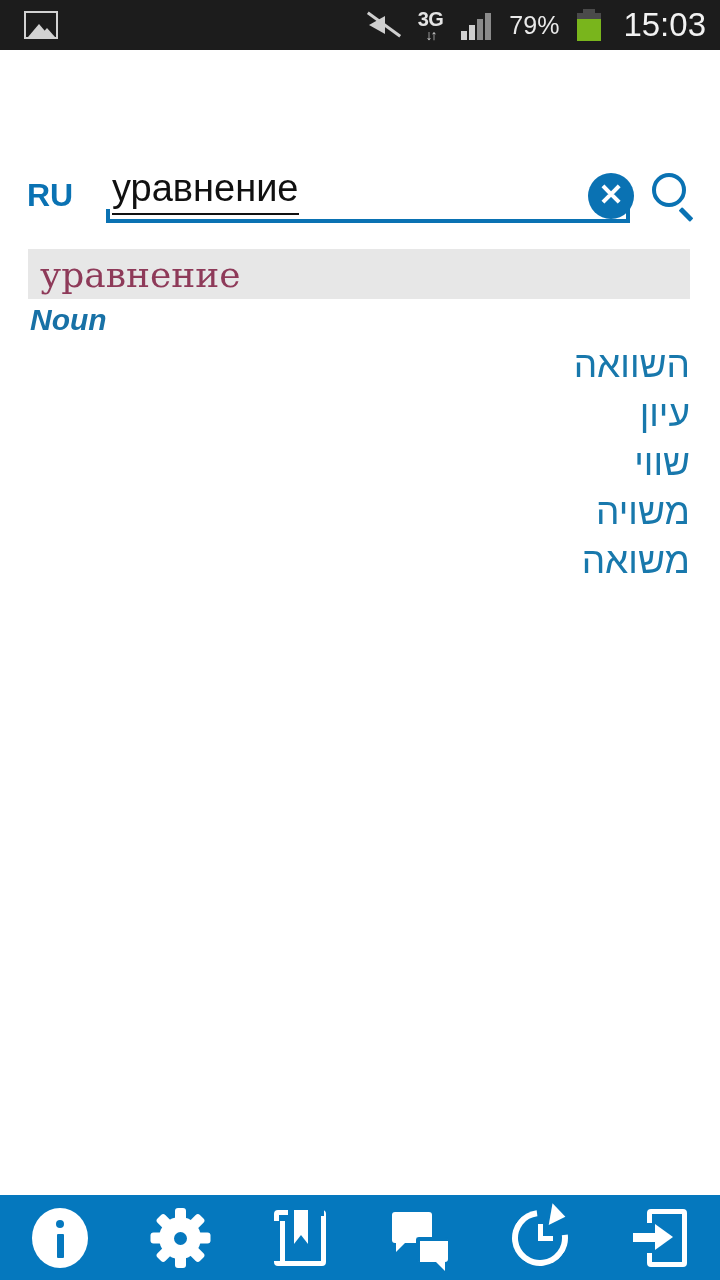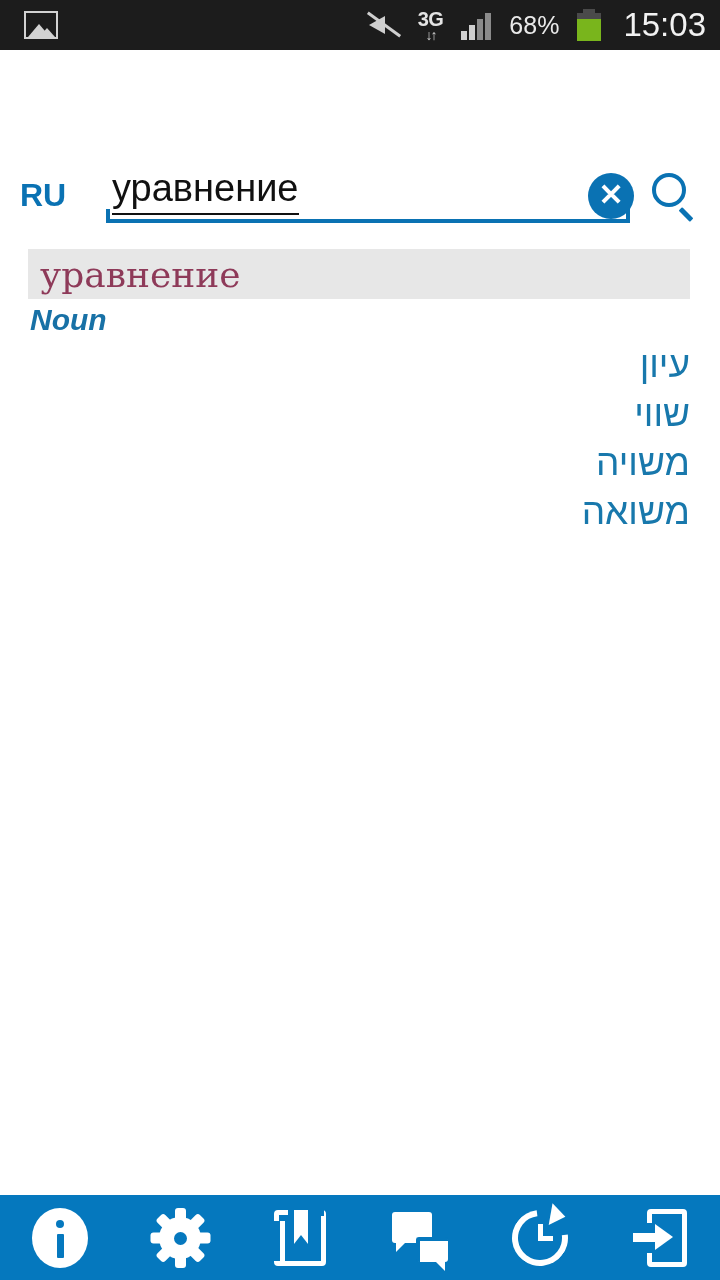--- a/index.html
+++ b/index.html
@@ -78,21 +78,21 @@
   }
   .floppy .ln{ position:absolute; left:4px; width:22px; height:4px; background:#fff; }
   .floppy .ln1{ top:5px; } .floppy .ln2{ top:13px; }
 
   
   .searchrow{
     position:absolute; top:150px; left:0; width:720px; height:90px; background:#fff;
     display:flex; align-items:center;
   }
   .lang-tag{
-    color:#0a72b3; font-size:32px; font-weight:bold; padding-left:20px; width:96px;
+    color:#0a72b3; font-size:32px; font-weight:bold; padding-left:27px; width:96px;
   }
   .inputwrap{ position:relative; width:532px; height:72px; }
   .query-text{
     position:absolute; left:16px; top:8px; font-size:38px; color:#111;
     border-bottom:2.5px solid #111; padding-bottom:2px; line-height:1.15;
   }
   .edit-underline{
     position:absolute; left:10px; bottom:8px; width:524px; height:4px; background:#0a72b3;
   }
   .edit-underline:before, .edit-underline:after{
@@ -213,21 +213,21 @@
       <div class="net-ic">
         <span class="g3">3G</span>
         <span class="arrows">↓↑</span>
       </div>
       <div class="sig-ic">
         <i class="on"></i>
           <i class="on"></i>
           <i></i>
           <i></i>
       </div>
-      <div class="batt-pct">68%</div>
+      <div class="batt-pct">79%</div>
       <div class="batt">
         <span class="cap"></span>
           <span class="body"></span>
           <span class="fill"></span>
       </div>
       <div class="clock">15:03</div>
     </div>
   </div>
 
 
@@ -247,20 +247,21 @@
       </div>
     </div>
   </div>
 
   <div class="entry-band">
     <div class="headword">уравнение</div>
   </div>
   <div class="pos">Noun</div>
 
   <div class="translations">
+    <div class="tr-item">השוואה</div>
     <div class="tr-item">עיון</div>
     <div class="tr-item">שווי</div>
     <div class="tr-item">משויה</div>
     <div class="tr-item">משואה</div>
   </div>
 
   <div class="bottombar">
     <div class="bb-btn">
       <span class="ic-info"></span>
     </div>

